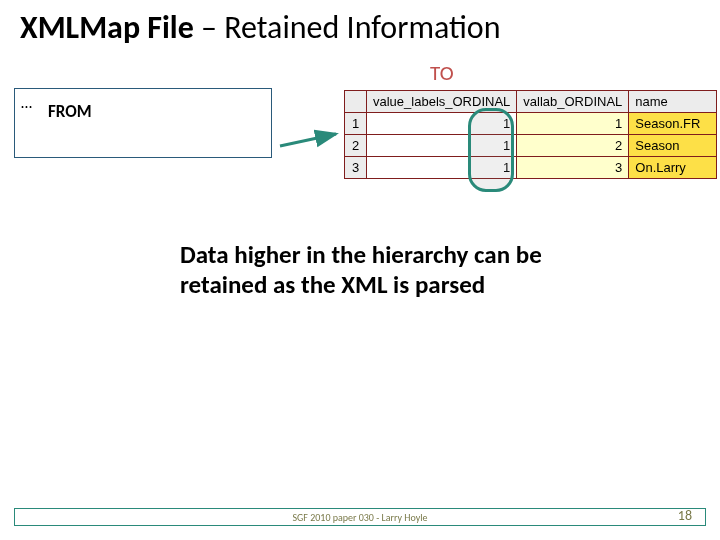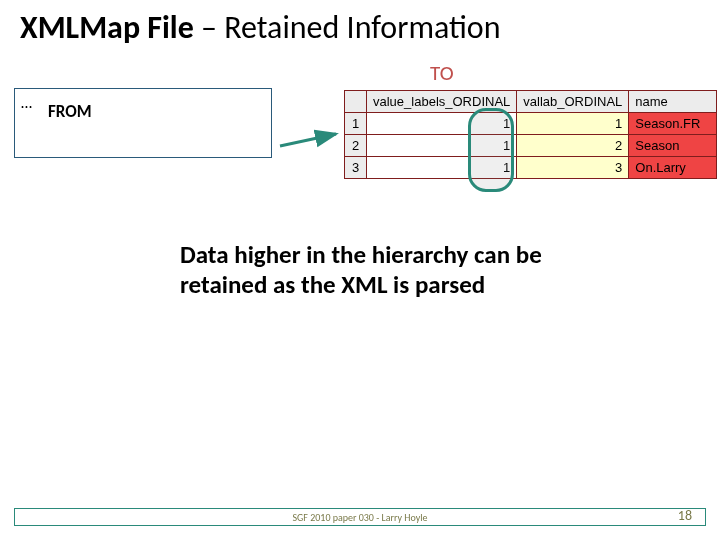--- a/index.html
+++ b/index.html
@@ -71,21 +71,21 @@
     background: #ececec;
     width: 22px;
   }
   .table-wrap td.rowhdr {
     background: #ececec;
     text-align: center;
     width: 22px;
   }
   .col-a { width: 140px; background: #fff; }
   .col-b { width: 110px; background: #ffffcc; }
-  .col-c { width: 88px; background: #ef4444; }
+  .col-c { width: 88px; background: #fde047; }
   .table-wrap td { text-align: right; }
   .table-wrap td.col-c { text-align: left; }
   .highlight-oval {
     position: absolute;
     top: 108px;
     left: 468px;
     width: 46px;
     height: 84px;
     border: 3px solid #2a8a7a;
     border-radius: 18px;

